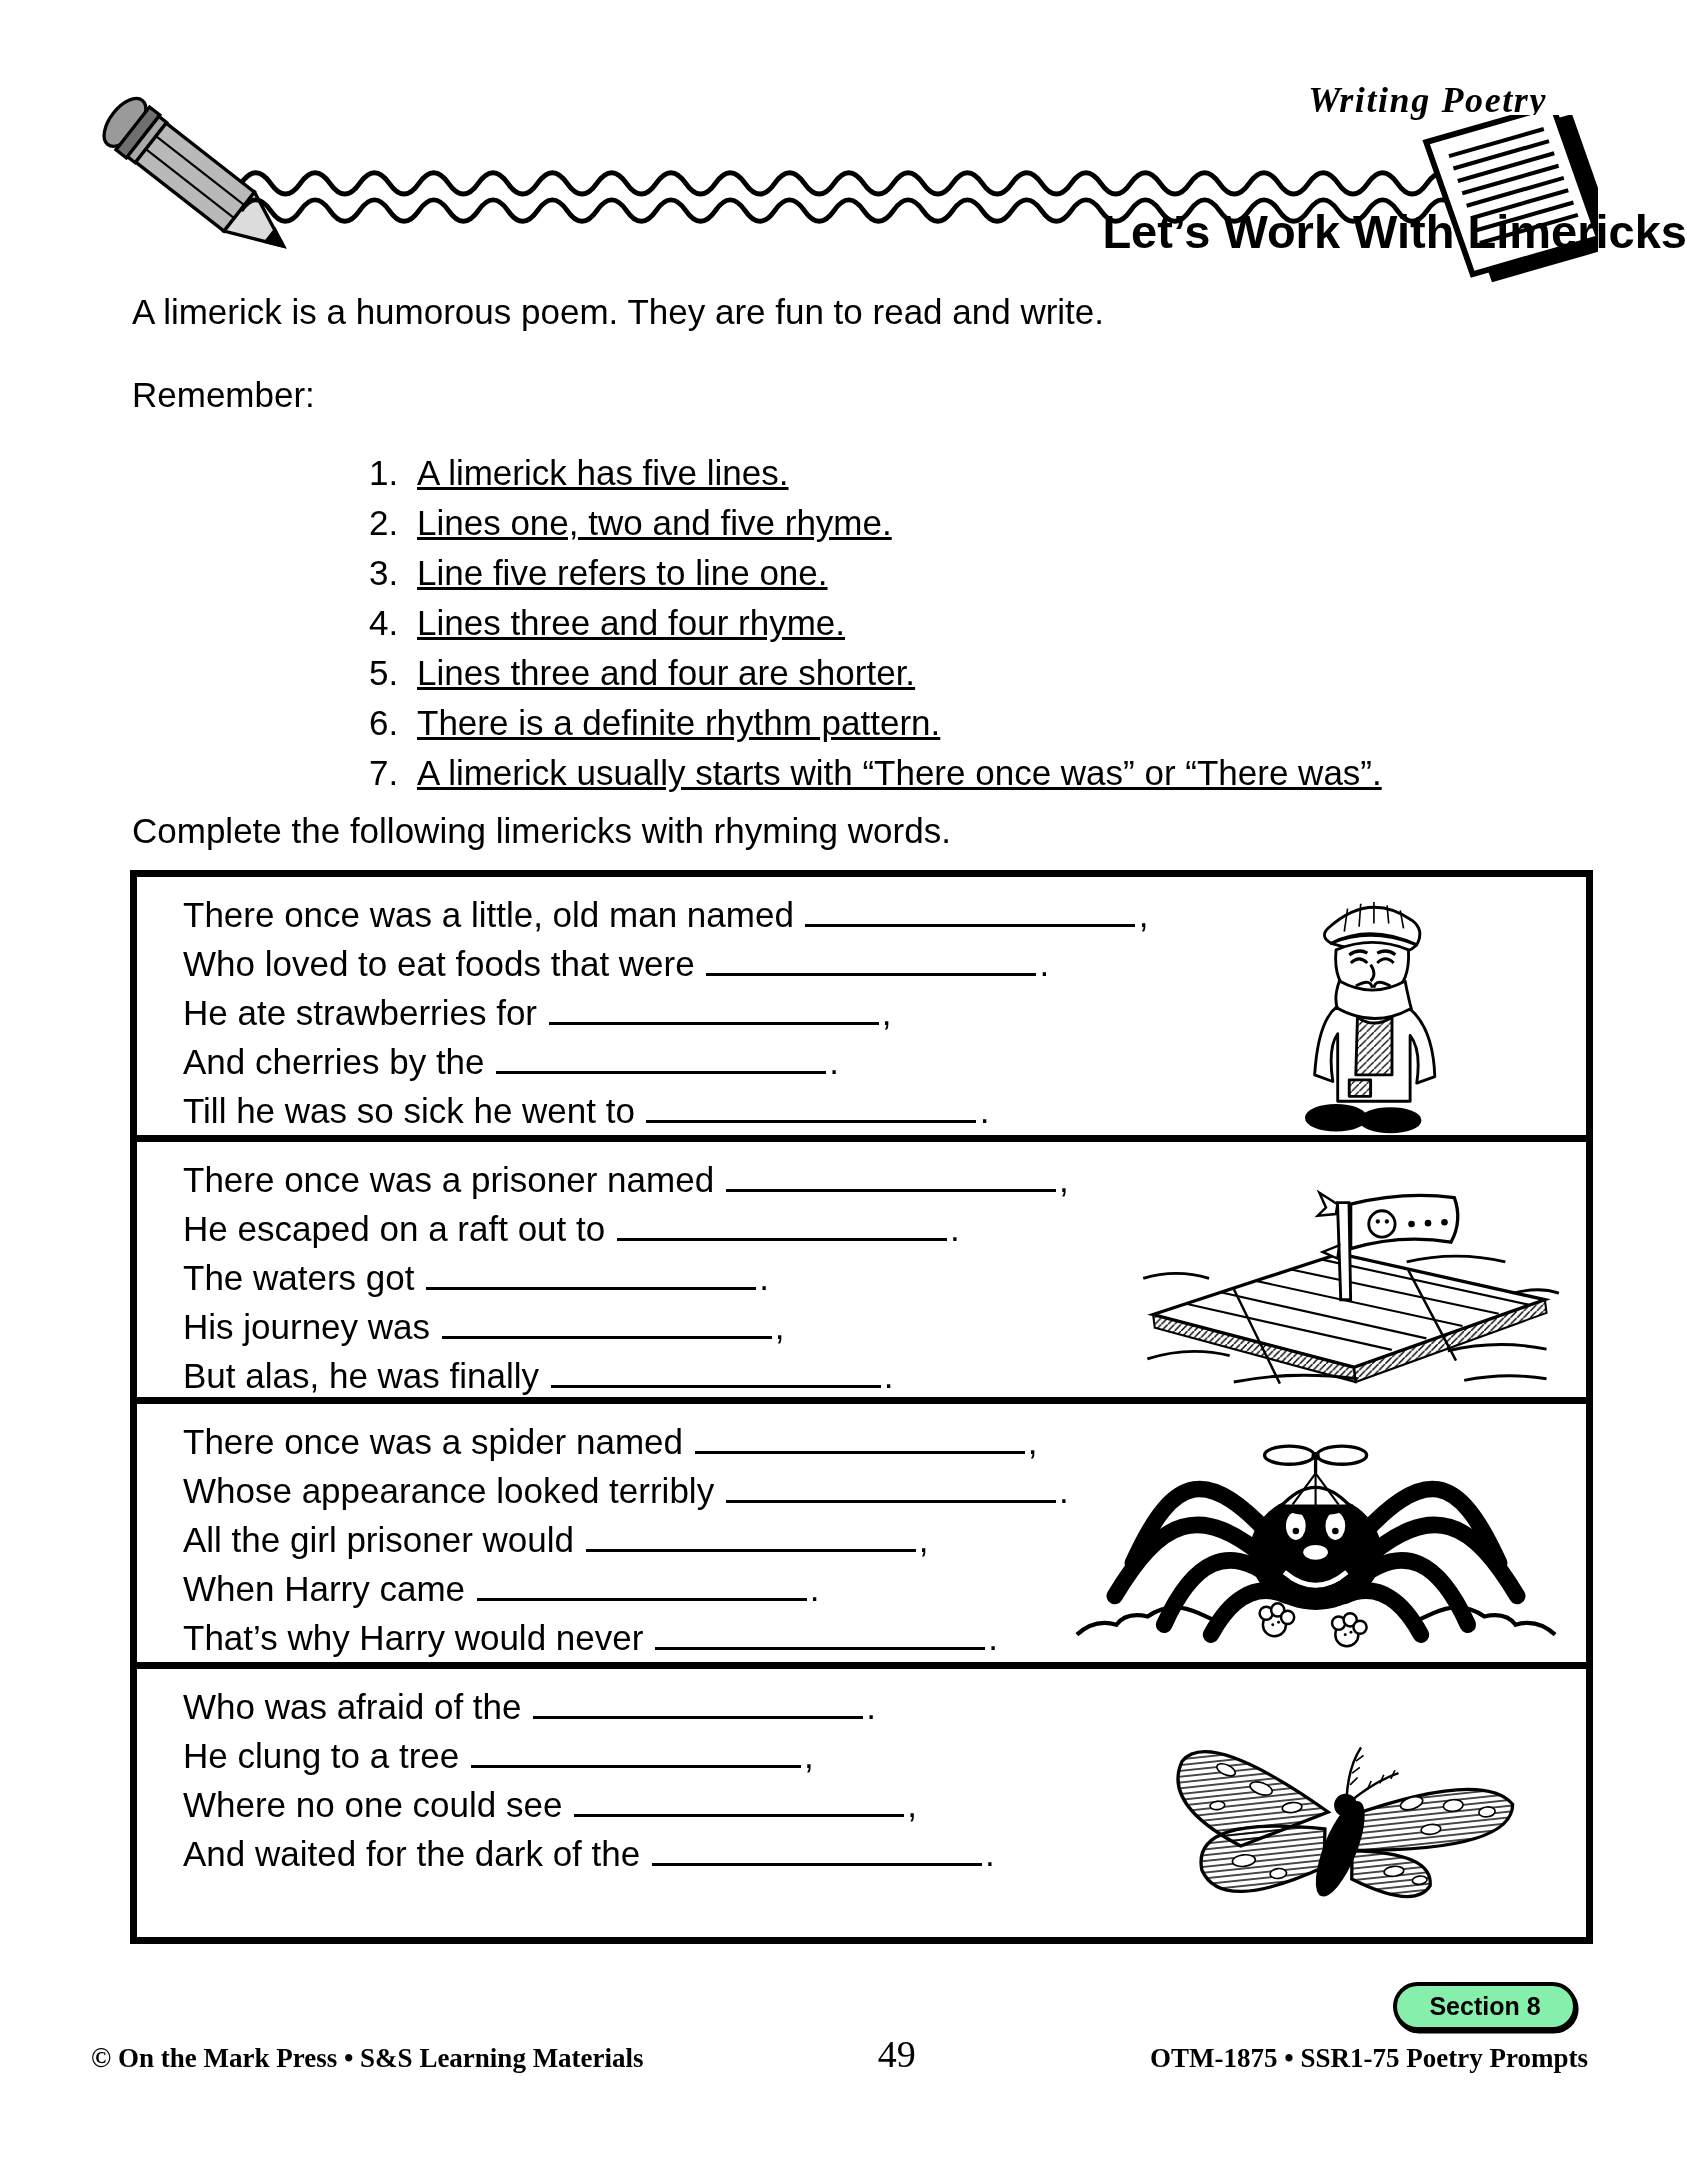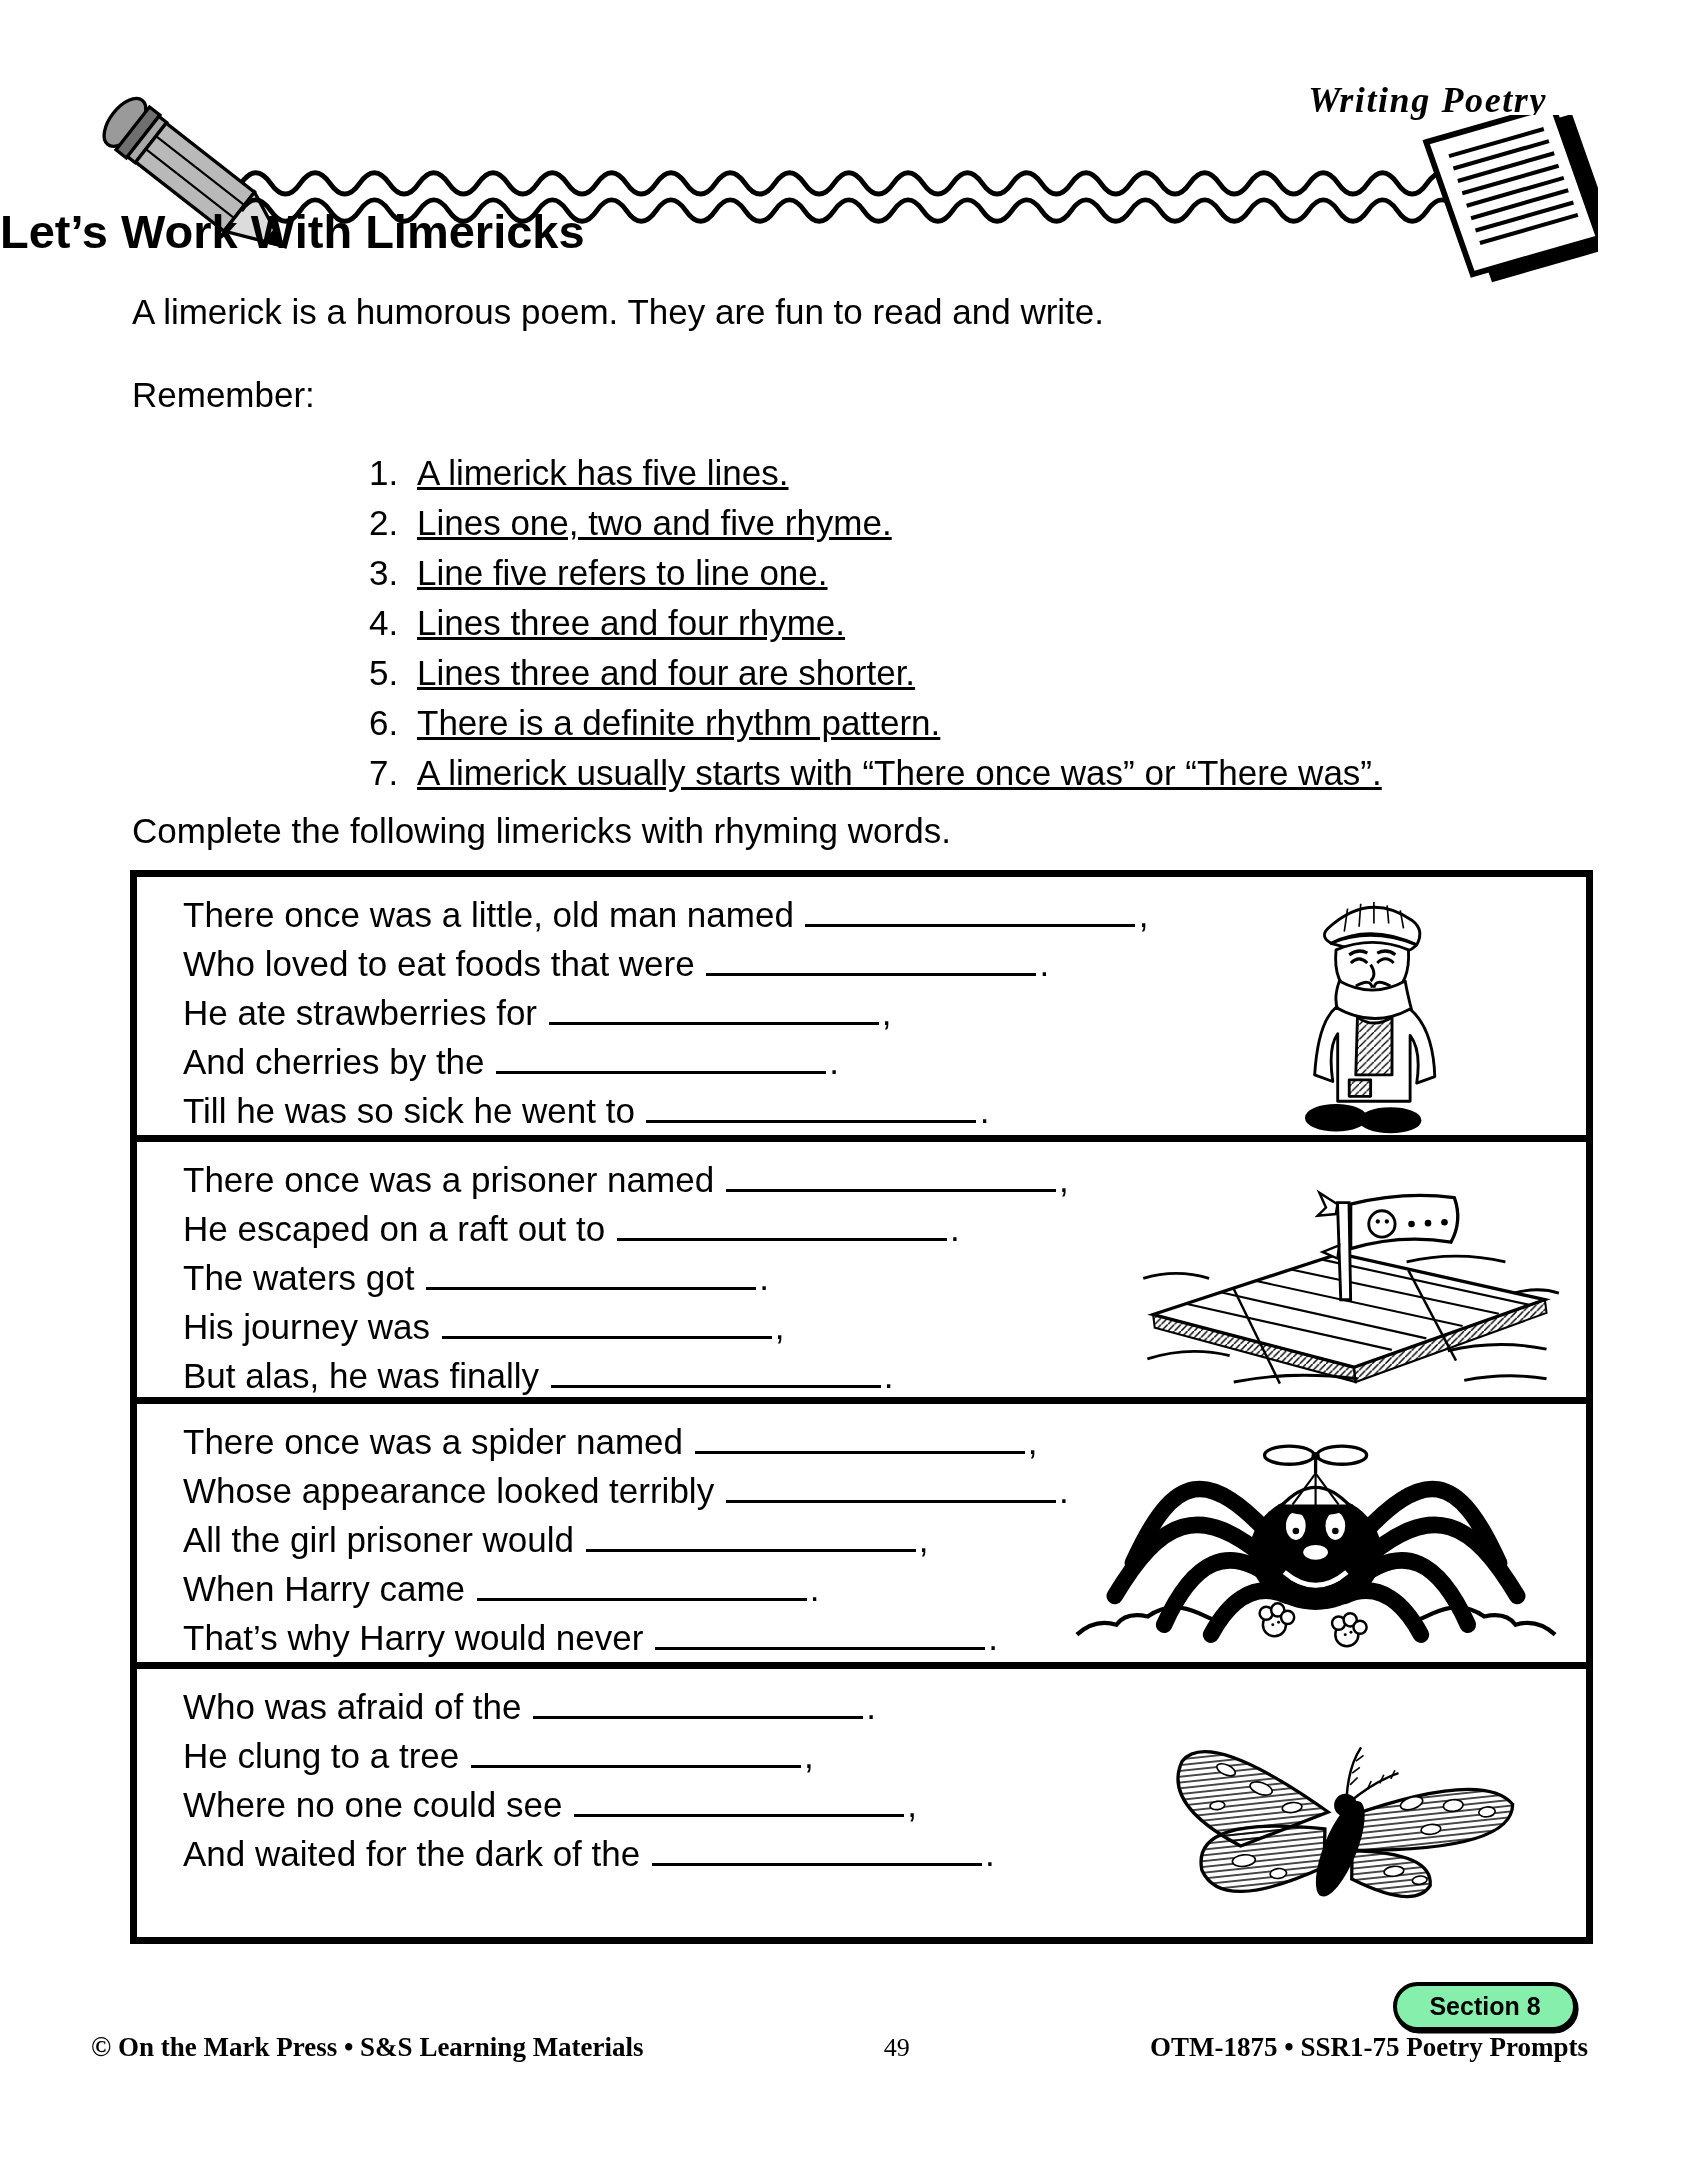--- a/index.html
+++ b/index.html
@@ -11,21 +11,21 @@
   
   .corner-label{
     position:absolute;top:79px;right:140px;
     font-family:"Liberation Serif", serif;font-style:italic;font-weight:bold;
     font-size:36px;letter-spacing:1.6px;
   }
   .pencil-wrap{position:absolute;left:73px;top:64px;width:272px;height:231px;}
   .wave-wrap{position:absolute;left:241px;top:138px;width:1219px;height:99px;}
   .paper-wrap{position:absolute;left:1392px;top:115px;width:206px;height:189px;}
   .page-title{
-    position:absolute;top:204px;left:0;width:1687px;text-align:left;
+    position:absolute;top:204px;left:0;width:1687px;text-align:right;
     font-size:47px;font-weight:bold;margin:0;letter-spacing:0px;
   }
   
   .content{position:absolute;left:132px;top:292px;width:1466px;}
   .intro{font-size:35px;margin:0 0 43px 0;}
   .remember{font-size:35px;margin:0 0 33px 0;}
   .rules{list-style:none;margin:0 0 13px 237px;padding:0;font-size:35px;text-decoration:underline;}
   .rules li{height:50px;line-height:50px;white-space:nowrap;}
   .rules .rule-num{display:inline-block;width:48px;}
   .instruction{font-size:35px;margin:0 0 25px 0;}
@@ -57,21 +57,21 @@
     position:absolute;top:1982px;right:110px;width:176px;height:41px;
     border:4.1px solid #000;border-radius:25px;box-shadow:1.6px 2.5px 0 0 #000;
     text-align:center;line-height:41px;font-size:25px;font-weight:bold;
     font-family:"Liberation Sans", sans-serif;background:#86efac;
   }
   .footer-row{
     position:absolute;top:2032px;left:91px;right:99px;
     display:flex;justify-content:space-between;align-items:baseline;
     font-family:"Liberation Serif", serif;font-weight:bold;font-size:27px;
   }
-  .footer-page{font-weight:normal;font-size:26px;}
+  .footer-page{font-weight:normal;font-size:38px;}
 </style>
 </head>
 <body>
 
 <div class="page">
 
   <div class="corner-label">Writing Poetry</div>
 
   <div class="pencil-wrap">
     <svg width="272" height="231" viewBox="0 0 330 280">

